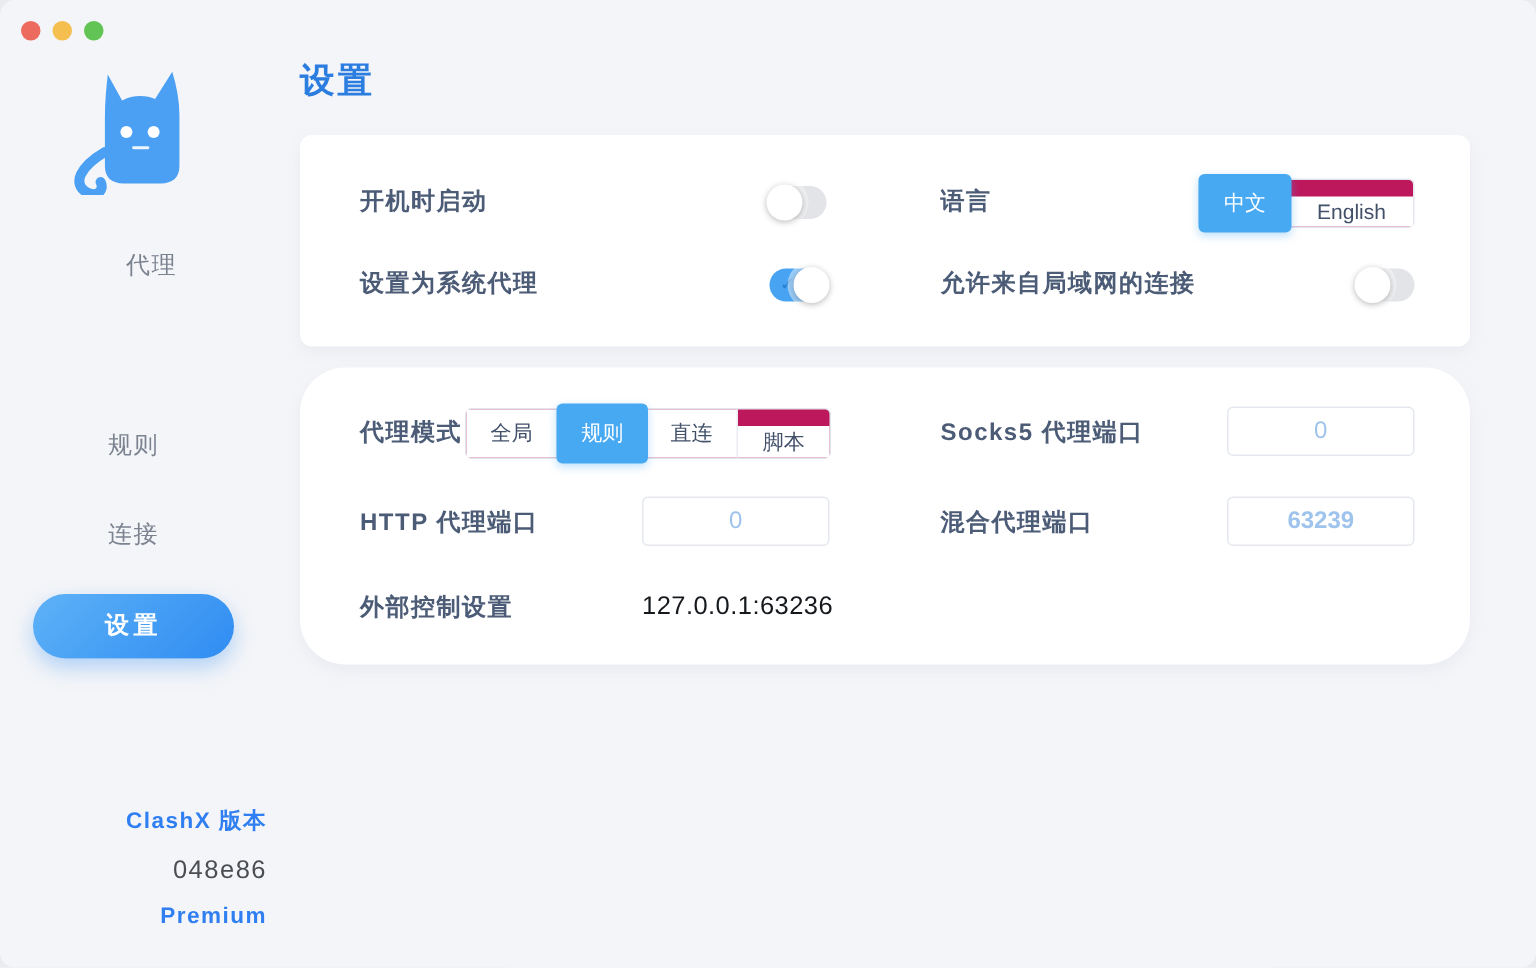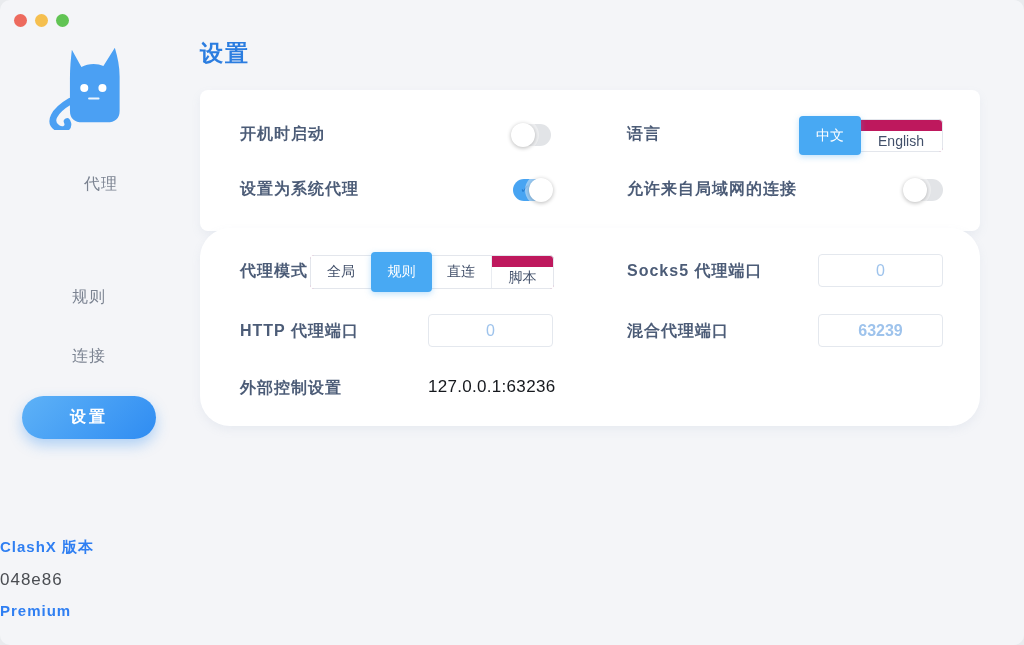--- a/index.html
+++ b/index.html
@@ -16,41 +16,41 @@
   .light.yellow { background:#f5bf4f; }
   .light.green { background:#61c454; }
 
   
   .sidebar { position:absolute; left:0; top:0; width:178px; height:645px; }
   .logo { position:absolute; left:42px; top:44px; width:96px; height:86px; }
   .nav-item {
     position:absolute; left:0; width:178px; text-align:center;
     font-size:16px; color:#7b8391; cursor:default; letter-spacing:1px;
   }
-  .nav-proxy { top:174px;padding-left:24px; } .nav-log { top:227px; } .nav-rule { top:287px; } .nav-conn { top:346px; }
+  .nav-proxy { top:167px;padding-left:24px; } .nav-log { top:227px; } .nav-rule { top:287px; } .nav-conn { top:346px; }
   .nav-pill {
     position:absolute; left:22px; top:396px; width:134px; height:43px;
     border-radius:22px; background:linear-gradient(135deg,#5eb2f7 0%,#2f8cf2 100%);
     color:#fff; font-size:16px; letter-spacing:3px; font-weight:600;
     display:flex; align-items:center; justify-content:center;
     box-shadow:0 6px 14px rgba(47,140,242,0.35);
   }
-  .side-footer { position:absolute; left:0; width:178px; text-align:left; }
+  .side-footer { position:absolute; left:0; width:178px; text-align:right; }
   .ver-label { top:538px; font-size:15px; color:#2f7ff2; font-weight:600; }
   .ver-value { top:570px; font-size:17px; color:#4a4d52; }
   .premium   { top:602px; font-size:15px; color:#2f7ff2; font-weight:600; }
 
   
   .page-title { position:absolute; left:200px; top:38px; font-size:23px; font-weight:700; color:#2b7de0; letter-spacing:2px; }
   .card {
     position:absolute; left:200px; width:780px; background:#fff; border-radius:8px;
     box-shadow:0 4px 10px rgba(140,155,185,0.10);
   }
   .card1 { top:90px; height:141px; }
-  .card2 { top:228px; height:198px;border-radius:30px; }
+  .card2 { top:245px; height:198px;border-radius:30px; }
   .field-label { position:absolute; font-size:16px; font-weight:700; color:#4c5c77; letter-spacing:1px; }
 
   
   .toggle { position:absolute; width:38px; height:22px; border-radius:11px; background:#e2e4e7; cursor:pointer; }
   .toggle .knob {
     position:absolute; top:-1px; width:24px; height:24px; border-radius:50%; background:#fff;
     box-shadow:0 1px 4px rgba(0,0,0,0.28), 0 0 0 4px rgba(255,255,255,0.45);
   }
   .toggle .knob { left:-2px; }
   .toggle.on { background:#48a4f2; }

